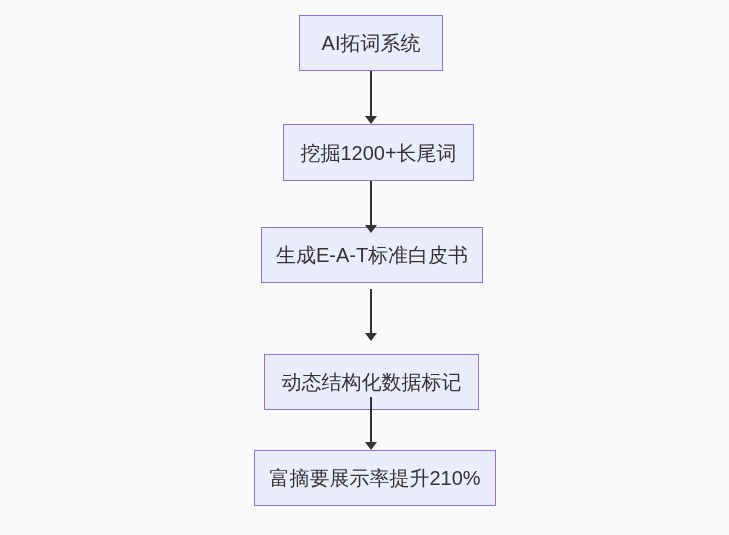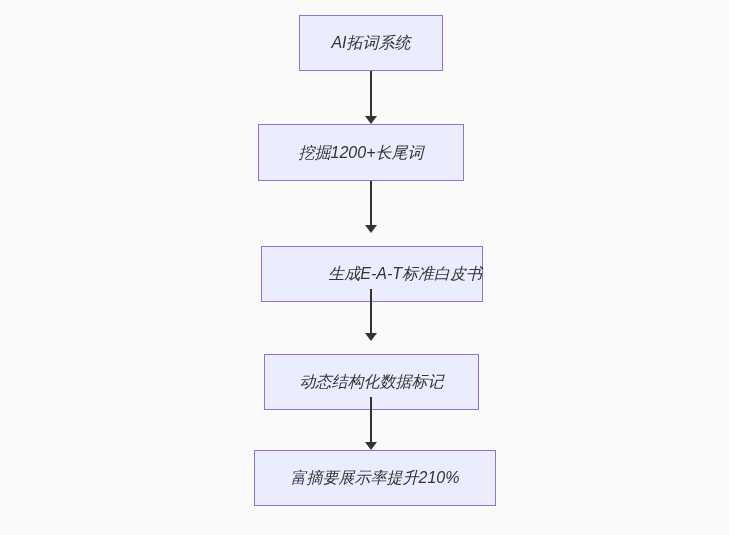--- a/index.html
+++ b/index.html
@@ -17,25 +17,24 @@
   .node {
     position: absolute;
     box-sizing: border-box;
     background: var(--node-fill, #ececff);
     border: 1px solid var(--node-border, #9370db);
     display: flex;
     align-items: center;
     justify-content: center;
   }
   .node-label {
-    font-size: 16px;
+    font-size: 20px;
     color: var(--text-color, #333333);
     white-space: nowrap;
     line-height: 1;
-    font-style: italic;
   }
   .edge-line {
     position: absolute;
     left: 370px;
     width: 2px;
     background: var(--edge-color, #333333);
   }
   .edge-head {
     position: absolute;
     left: 365px;
@@ -48,25 +47,25 @@
 </style>
 </head>
 <body>
 
 <div class="canvas">
 
   <div class="node" style="left:299px; top:15px; width:144px; height:56px;">
     <span class="node-label">AI拓词系统</span>
   </div>
 
-  <div class="node" style="left:258px; top:124px; width:206px; height:57px;">
+  <div class="node" style="left:283px; top:124px; width:191px; height:57px;">
     <span class="node-label">挖掘1200+长尾词</span>
   </div>
 
-  <div class="node" style="left:261px; top:246px; width:222px; height:56px;justify-content:flex-end;">
+  <div class="node" style="left:261px; top:227px; width:222px; height:56px;">
     <span class="node-label">生成E-A-T标准白皮书</span>
   </div>
 
   <div class="node" style="left:264px; top:354px; width:215px; height:56px;">
     <span class="node-label">动态结构化数据标记</span>
   </div>
 
   <div class="node" style="left:254px; top:450px; width:242px; height:56px;">
     <span class="node-label">富摘要展示率提升210%</span>
   </div>

